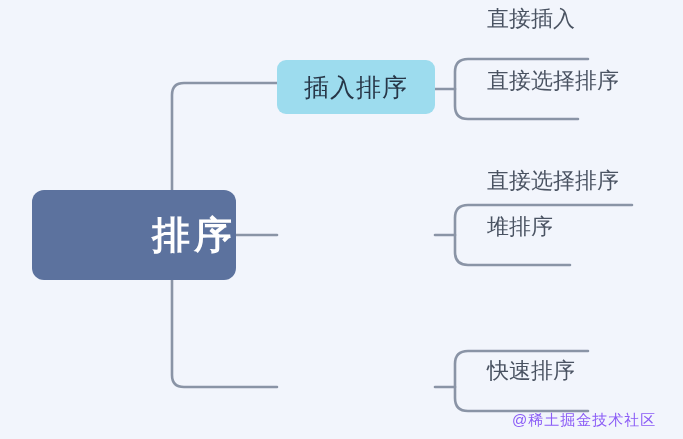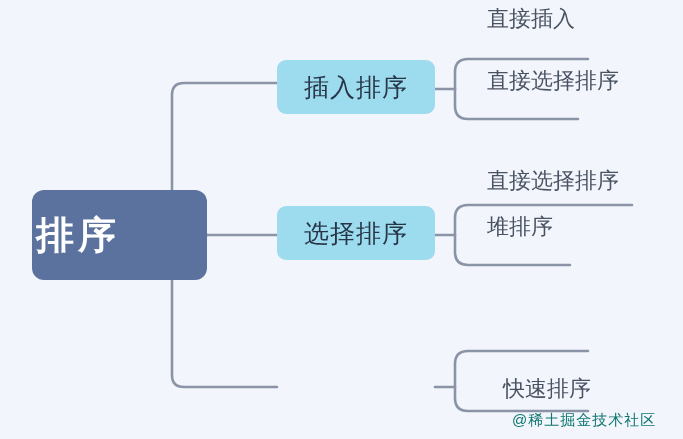--- a/index.html
+++ b/index.html
@@ -26,27 +26,27 @@
     width: 683px;
     height: 439px;
     pointer-events: none;
   }
 
   
   .root-node {
     position: absolute;
     left: 32px;
     top: 190px;
-    width: 175px;
+    width: 204px;
     height: 90px;
     background: #5c729e;
     border-radius: 12px;
     display: flex;
     align-items: center;
-    justify-content: flex-start;
+    justify-content: flex-end;
     z-index: 3;
   }
   .root-label {
     color: #ffffff;
     font-size: 38px;
     font-weight: bold;
     letter-spacing: 4px;
     line-height: 1;
     text-indent: 4px;
   }
@@ -88,28 +88,28 @@
     white-space: nowrap;
     padding-left: 6px;
     padding-bottom: 6px;
   }
 
   #leaf-node-0-0 { left: 481px; top: 8px; }
   #leaf-node-0-1 { left: 481px; top: 70px; }
   #leaf-node-1-0 { left: 481px; top: 170px; }
   #leaf-node-1-1 { left: 481px; top: 216px; }
   #leaf-node-2-0 { left: 481px; top: 316px; }
-  #leaf-node-2-1 { left: 481px; top: 378px; margin-left: 16px; }
+  #leaf-node-2-1 { left: 481px; top: 360px; }
 
   
   .watermark {
     position: absolute;
     left: 512px;
     top: 412px;
-    color: #0f766e;
+    color: #8b5cf6;
     font-size: 15px;
     letter-spacing: 1px;
     line-height: 1;
     z-index: 4;
   }
 </style>
 </head>
 <body>
 
 <div id="mindmap-canvas">
@@ -139,23 +139,20 @@
   <div class="branch-node" id="branch-node-0">
     <span class="branch-label">插入排序</span>
   </div>
   <div class="leaf-node" id="leaf-node-0-0">
     <span class="leaf-label">直接插入</span>
   </div>
   <div class="leaf-node" id="leaf-node-0-1">
     <span class="leaf-label">直接选择排序</span>
   </div>
 
-  <div class="branch-node" id="branch-node-1">
-    <span class="branch-label">选择排序</span>
-  </div>
   <div class="leaf-node" id="leaf-node-1-0">
     <span class="leaf-label">直接选择排序</span>
   </div>
   <div class="leaf-node" id="leaf-node-1-1">
     <span class="leaf-label">堆排序</span>
   </div>
 
   <div class="leaf-node" id="leaf-node-2-1">
     <span class="leaf-label">快速排序</span>
   </div>

